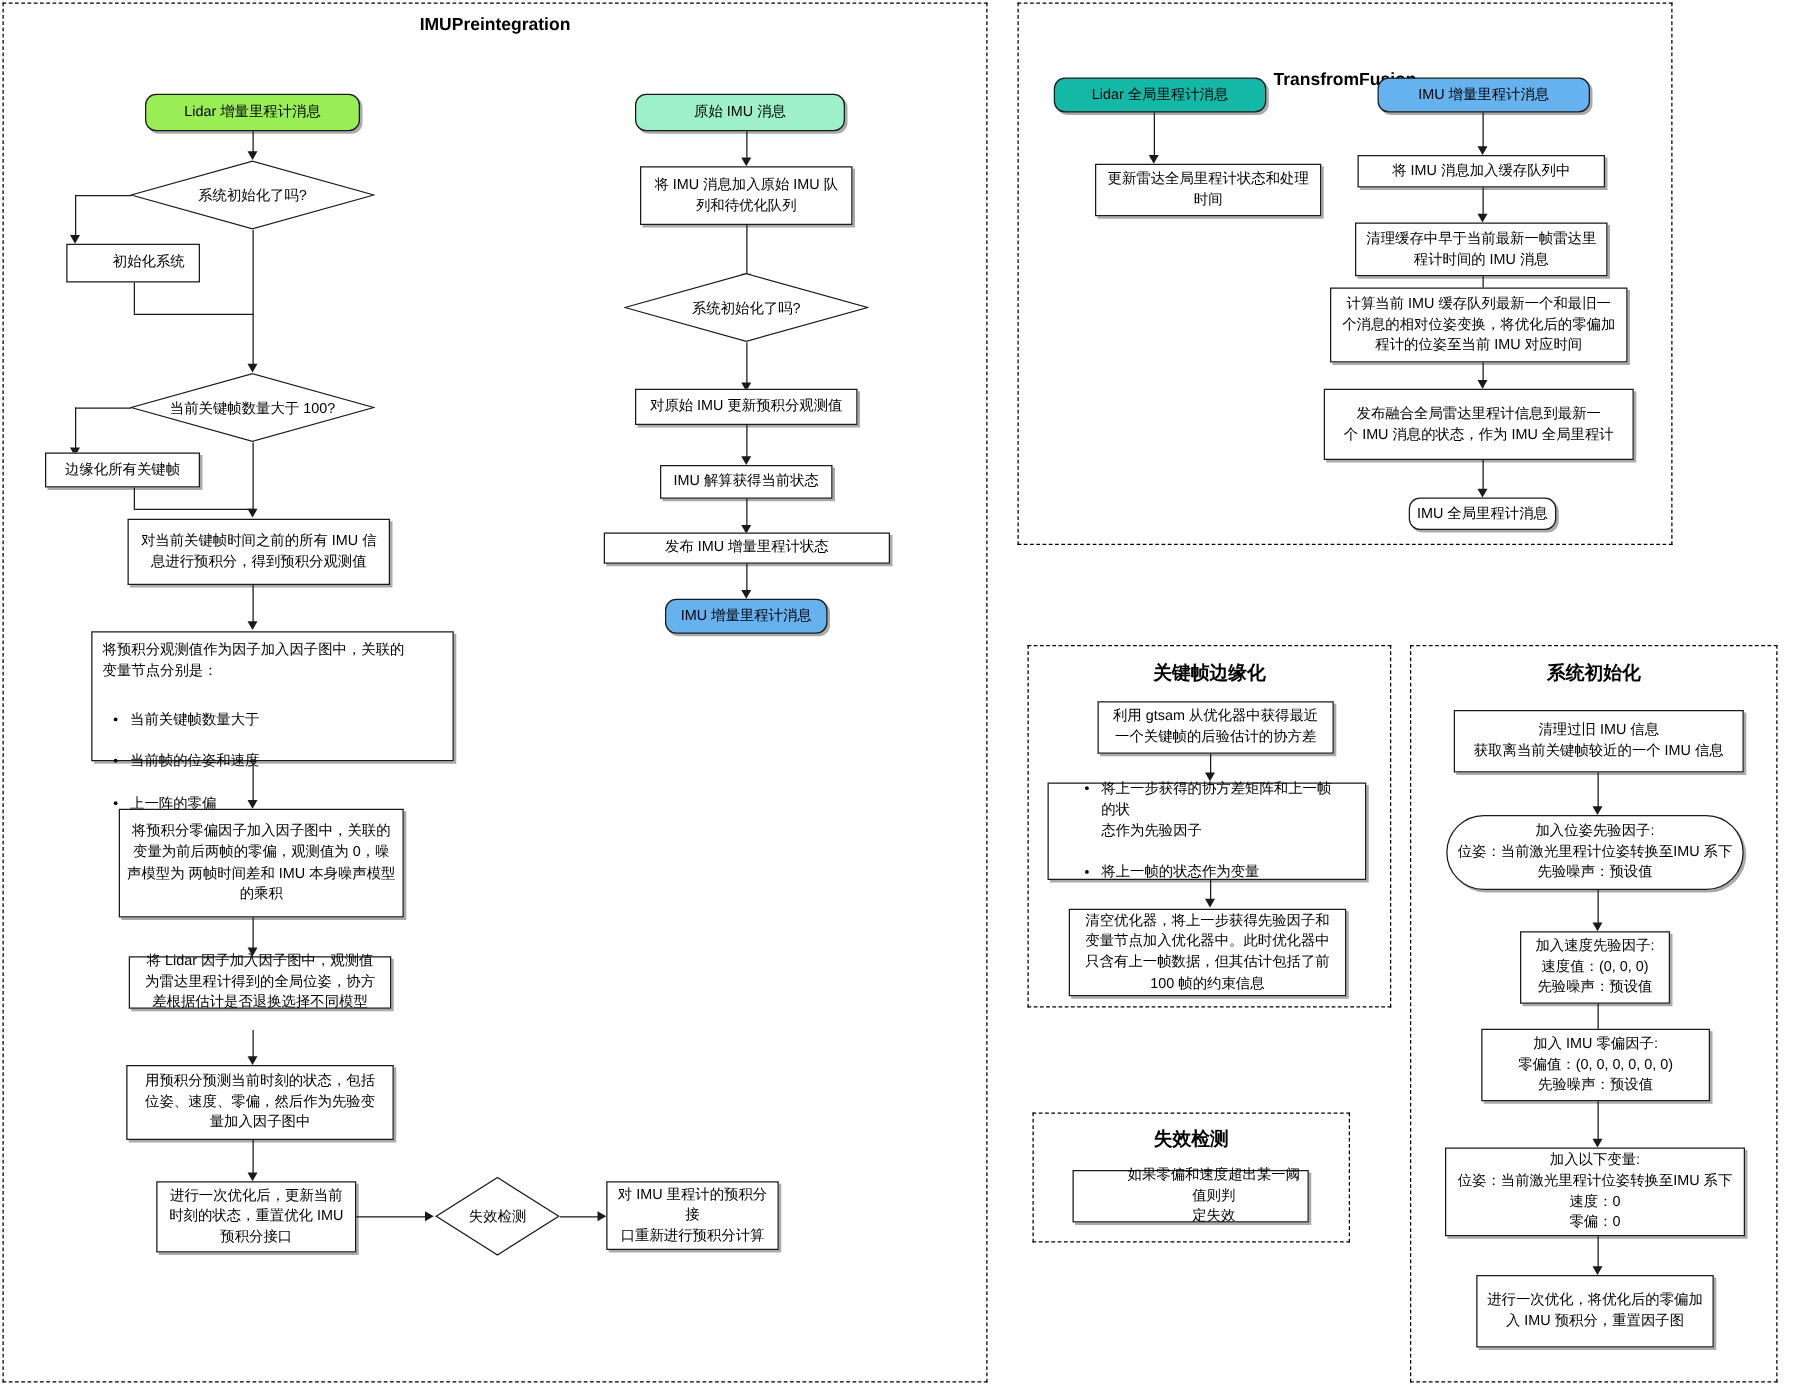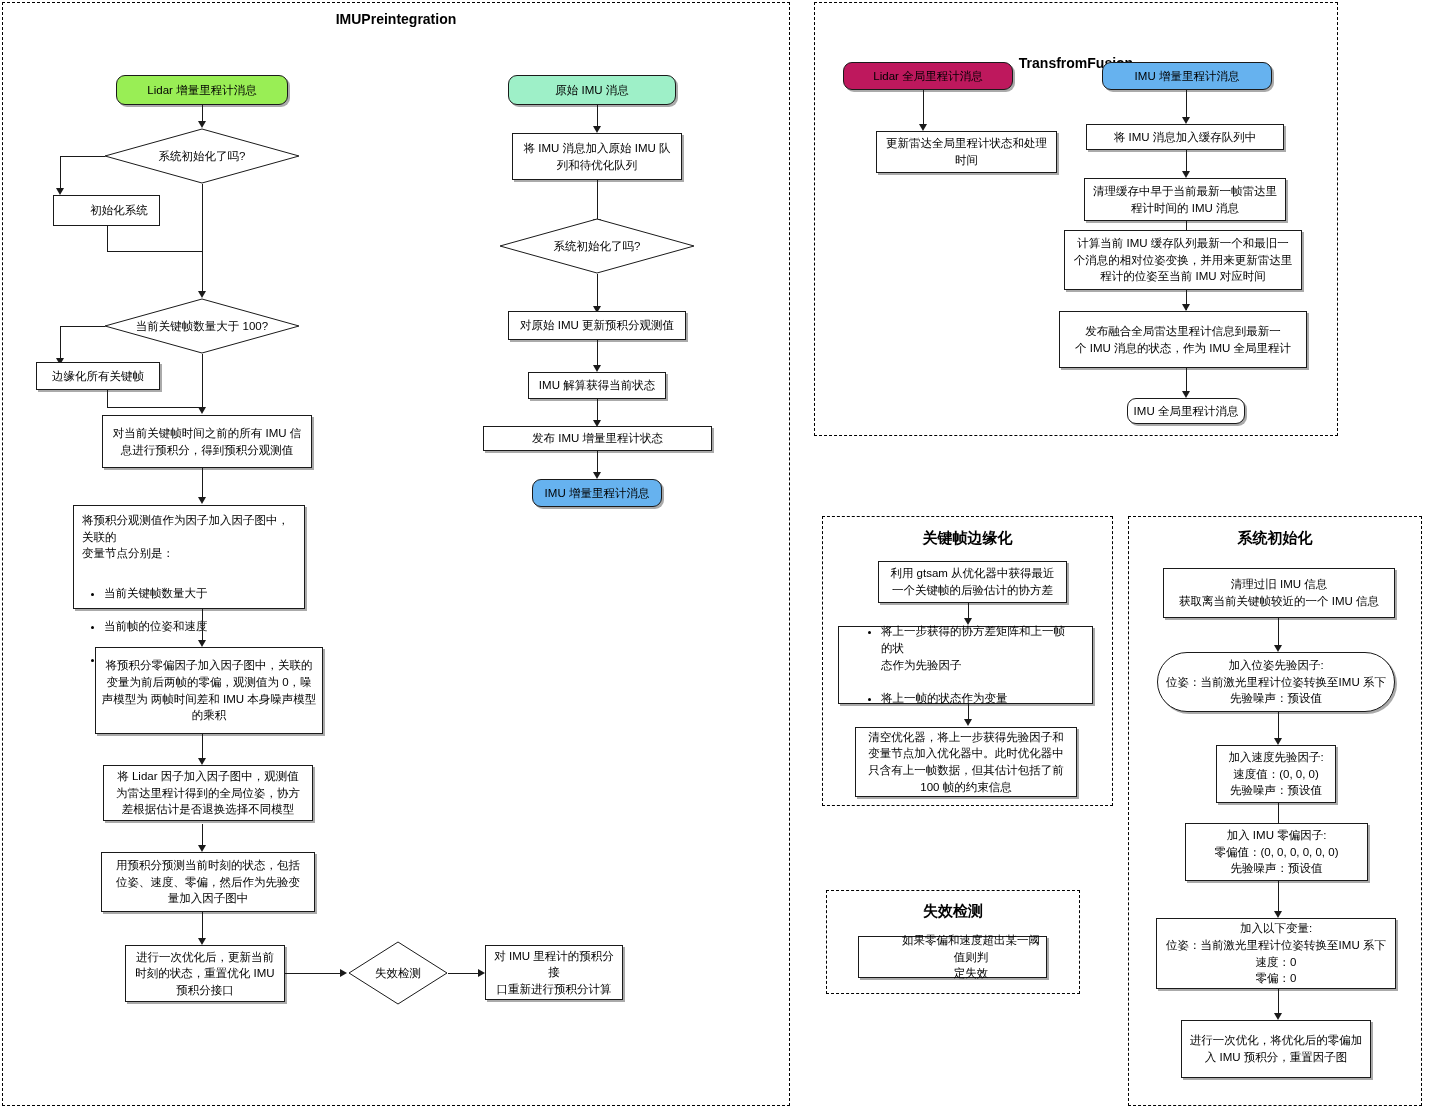--- a/index.html
+++ b/index.html
@@ -146,42 +146,42 @@
 
   <div class="vline" style="left:202px; top:354px; height:58px;"></div>
   <div class="arrowdown" style="left:197.5px; top:407px;"></div>
 
   <div class="node shadow" style="left:102px; top:415px; width:210px; height:53px;">对当前关键帧时间之前的所有 IMU 信
 息进行预积分，得到预积分观测值</div>
 
   <div class="vline" style="left:202px; top:468px; height:30px;"></div>
   <div class="arrowdown" style="left:197.5px; top:497px;"></div>
 
-  <div class="node left-align shadow" style="left:73px; top:505px; width:232px; height:104px; flex-direction:column;">
+  <div class="node left-align shadow" style="left:73px; top:505px; width:290px; height:104px; flex-direction:column;">
     <span class="hdr">将预积分观测值作为因子加入因子图中，关联的
 变量节点分别是：</span>
     <ul>
       <li>当前关键帧数量大于</li>
       <li>当前帧的位姿和速度</li>
       <li>上一阵的零偏</li>
     </ul>
   </div>
 
   <div class="vline" style="left:202px; top:609px; height:32px;"></div>
   <div class="arrowdown" style="left:197.5px; top:640px;"></div>
 
   <div class="node shadow" style="left:95px; top:647px; width:228px; height:87px;">将预积分零偏因子加入因子图中，关联的
 变量为前后两帧的零偏，观测值为 0，噪
 声模型为 两帧时间差和 IMU 本身噪声模型
 的乘积</div>
 
   <div class="vline" style="left:202px; top:734px; height:25px;"></div>
   <div class="arrowdown" style="left:197.5px; top:758px;"></div>
 
-  <div class="node shadow" style="left:103px; top:765px; width:210px; height:56px;">将 Lidar 因子加入因子图中，观测值
+  <div class="node shadow" style="left:103px; top:765px; width:210px; height:42px;">将 Lidar 因子加入因子图中，观测值
 为雷达里程计得到的全局位姿，协方
 差根据估计是否退换选择不同模型</div>
 
   <div class="vline" style="left:202px; top:824px; height:22px;"></div>
   <div class="arrowdown" style="left:197.5px; top:845px;"></div>
 
   <div class="node shadow" style="left:101px; top:852px; width:214px; height:60px;">用预积分预测当前时刻的状态，包括
 位姿、速度、零偏，然后作为先验变
 量加入因子图中</div>
 
@@ -243,21 +243,21 @@
 
   <div class="vline" style="left:597px; top:451px; height:22px;"></div>
   <div class="arrowdown" style="left:592.5px; top:472px;"></div>
 
   <div class="node rounded shadow" style="left:532px; top:479px; width:130px; height:28px; background:#66b2ef;">IMU 增量里程计消息</div>
 
   <div class="group" style="left:814px; top:2px; width:524px; height:434px;">
     <div class="group-title" style="top:8px;margin-top:44px;">TransfromFusion</div>
   </div>
 
-  <div class="node rounded shadow" style="left:843px; top:62px; width:170px; height:28px; background:#be185d;">Lidar 全局里程计消息</div>
+  <div class="node rounded shadow" style="left:843px; top:62px; width:170px; height:28px; background:#14b8a6;">Lidar 全局里程计消息</div>
 
   <div class="vline" style="left:923px; top:90px; height:35px;"></div>
   <div class="arrowdown" style="left:918.5px; top:124px;"></div>
 
   <div class="node shadow" style="left:832px; top:131px; width:181px; height:42px;margin-left:44px;">更新雷达全局里程计状态和处理
 时间</div>
 
   <div class="node rounded shadow" style="left:1102px; top:62px; width:170px; height:28px; background:#66b2ef;">IMU 增量里程计消息</div>
 
   <div class="vline" style="left:1186px; top:90px; height:28px;"></div>
@@ -268,21 +268,21 @@
   <div class="vline" style="left:1186px; top:150px; height:22px;"></div>
   <div class="arrowdown" style="left:1181.5px; top:171px;"></div>
 
   <div class="node shadow" style="left:1084px; top:178px; width:202px; height:43px;">清理缓存中早于当前最新一帧雷达里
 程计时间的 IMU 消息</div>
 
   <div class="vline" style="left:1186px; top:221px; height:19px;"></div>
   <div class="arrowdown" style="left:1181.5px; top:233px;"></div>
 
   <div class="node shadow" style="left:1064px; top:230px; width:238px; height:60px;">计算当前 IMU 缓存队列最新一个和最旧一
-个消息的相对位姿变换，并用来更新雷达里
+个消息的相对位姿变换，将优化后的零偏加
 程计的位姿至当前 IMU 对应时间</div>
 
   <div class="vline" style="left:1186px; top:290px; height:20px;"></div>
   <div class="arrowdown" style="left:1181.5px; top:304px;"></div>
 
   <div class="node shadow" style="left:1059px; top:311px; width:248px; height:57px;">发布融合全局雷达里程计信息到最新一
 个 IMU 消息的状态，作为 IMU 全局里程计</div>
 
   <div class="vline" style="left:1186px; top:368px; height:24px;"></div>
   <div class="arrowdown" style="left:1181.5px; top:391px;"></div>

